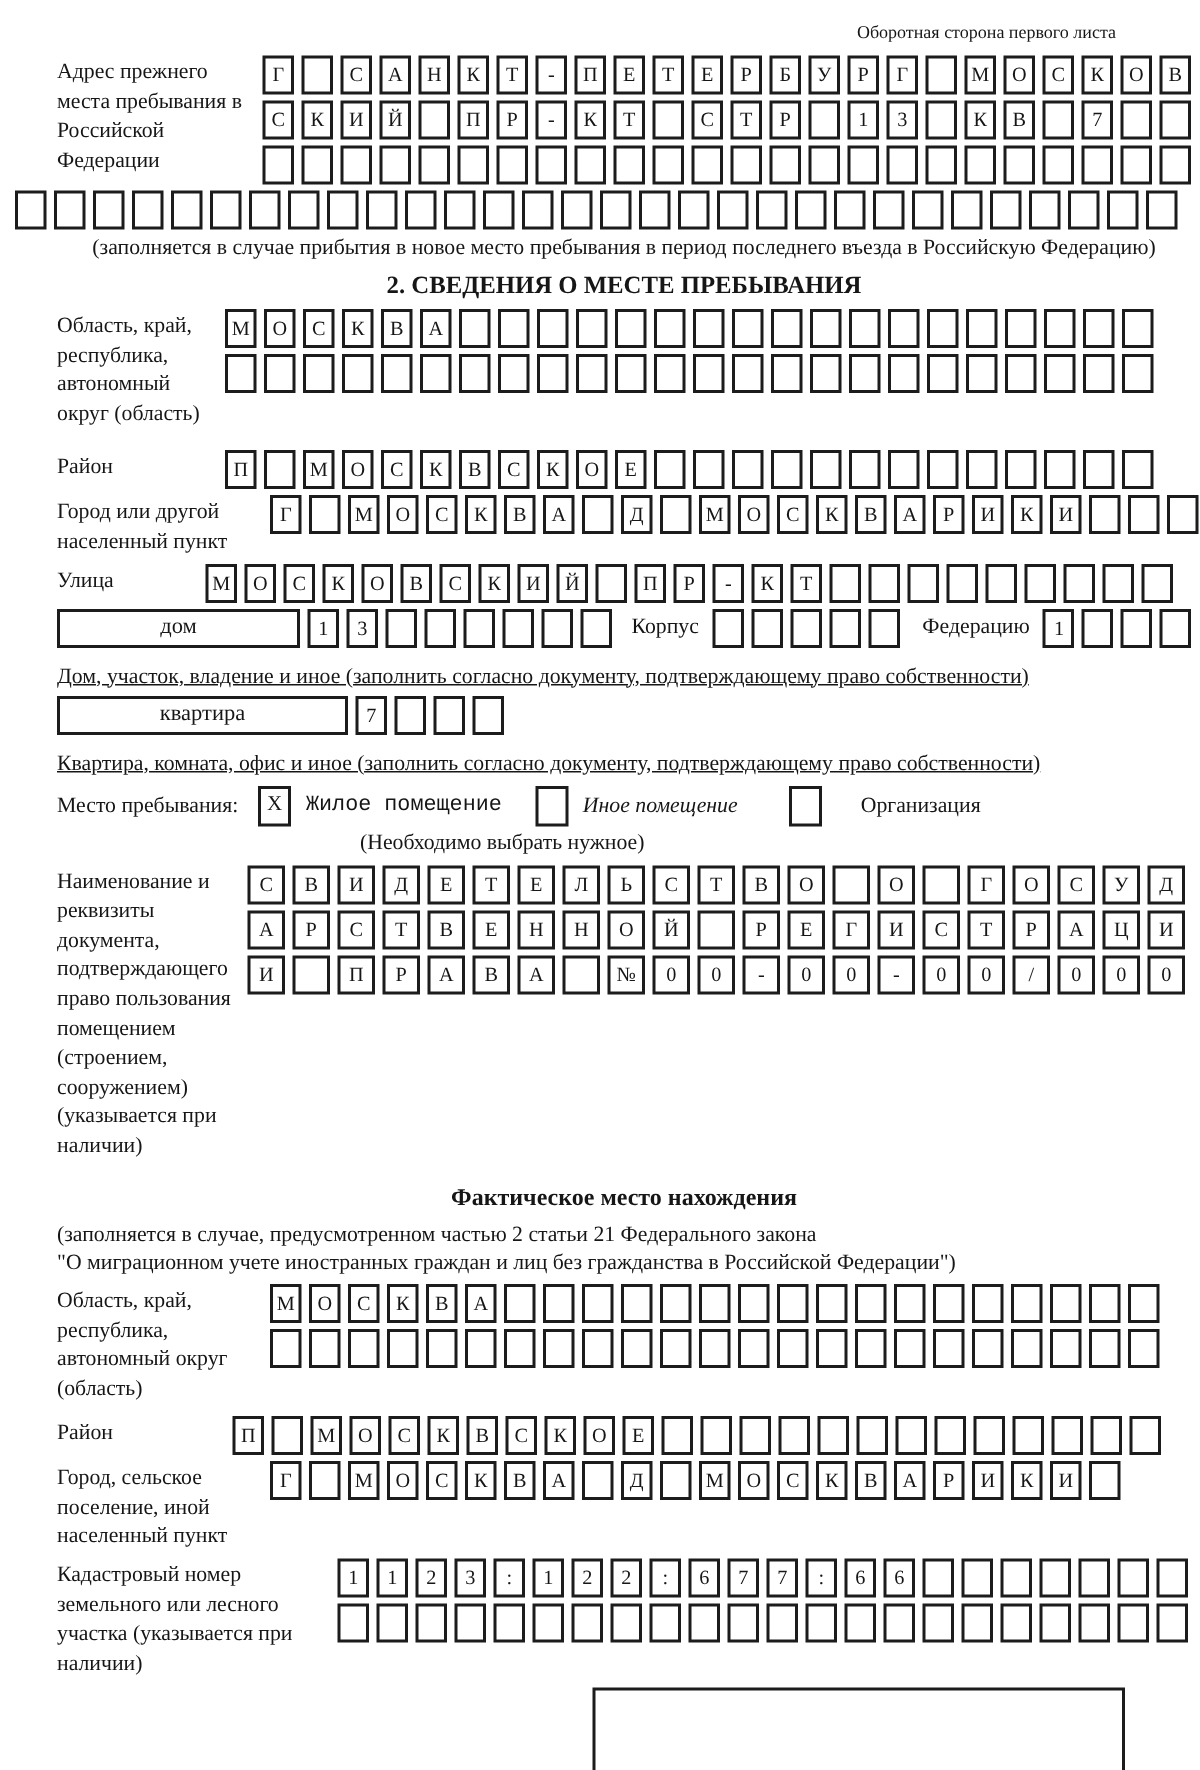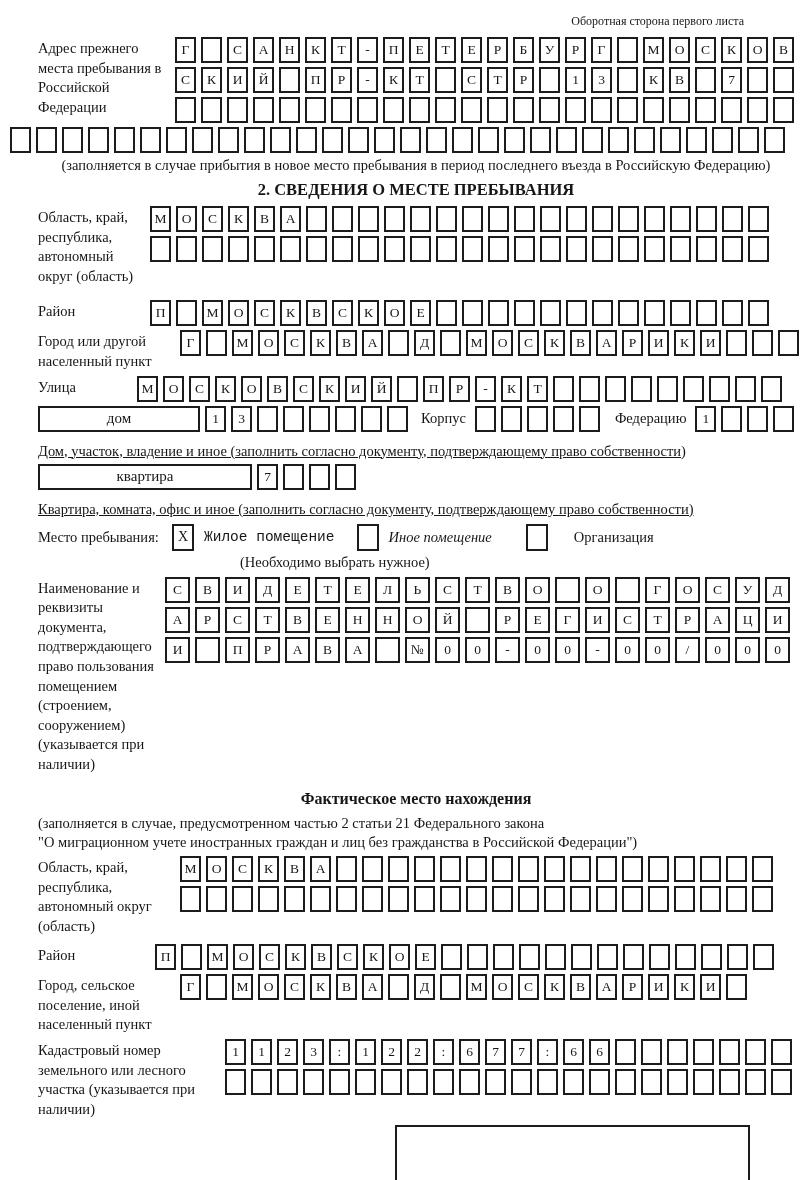--- a/index.html
+++ b/index.html
@@ -334,21 +334,21 @@
   <div class="boxrow">
       <span class="cell">1</span>
       <span class="cell"></span>
       <span class="cell"></span>
       <span class="cell"></span>
     </div>
 </div>
 <div class="caption">Дом, участок, владение и иное (заполнить согласно документу, подтверждающему право собственности)</div>
 
 <div class="field mb2" style="align-items:center;gap:5px;">
-  <div class="widebox" style="width:214px;">квартира</div>
+  <div class="widebox" style="width:194px;">квартира</div>
   <div class="boxrow">
       <span class="cell">7</span>
       <span class="cell"></span>
       <span class="cell"></span>
       <span class="cell"></span>
     </div>
 </div>
 <div class="caption">Квартира, комната, офис и иное (заполнить согласно документу, подтверждающему право собственности)</div>
 
 <div class="stay">

